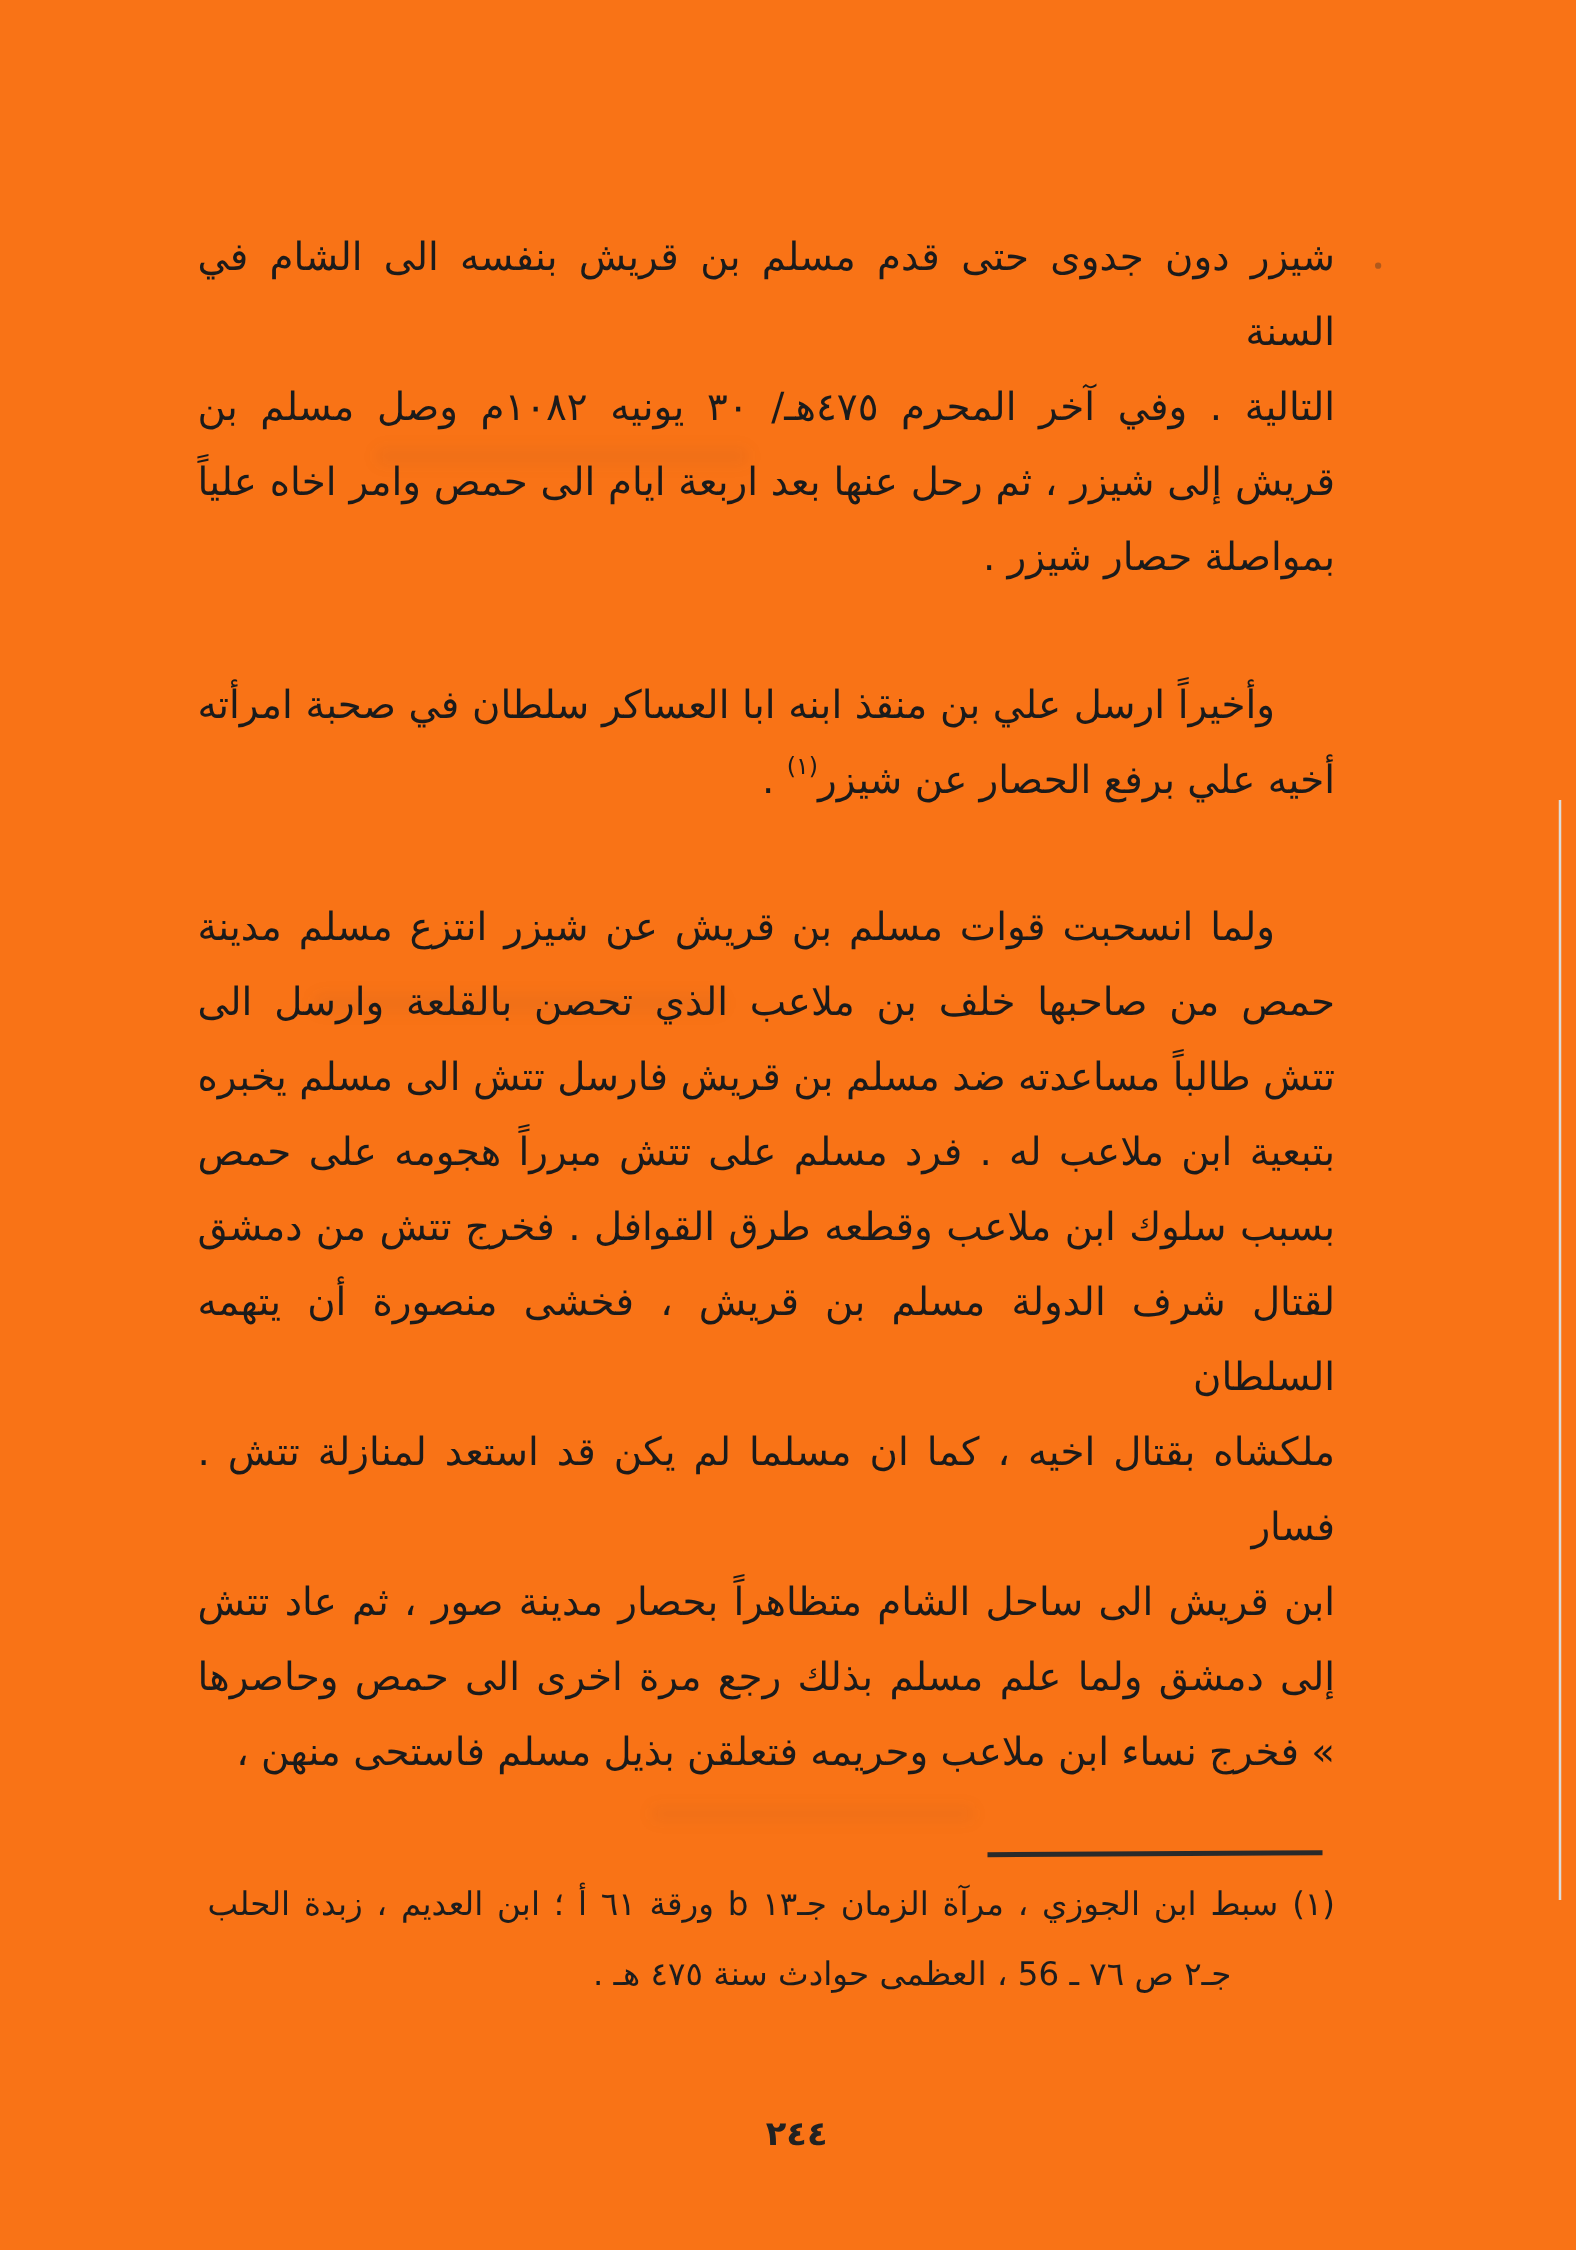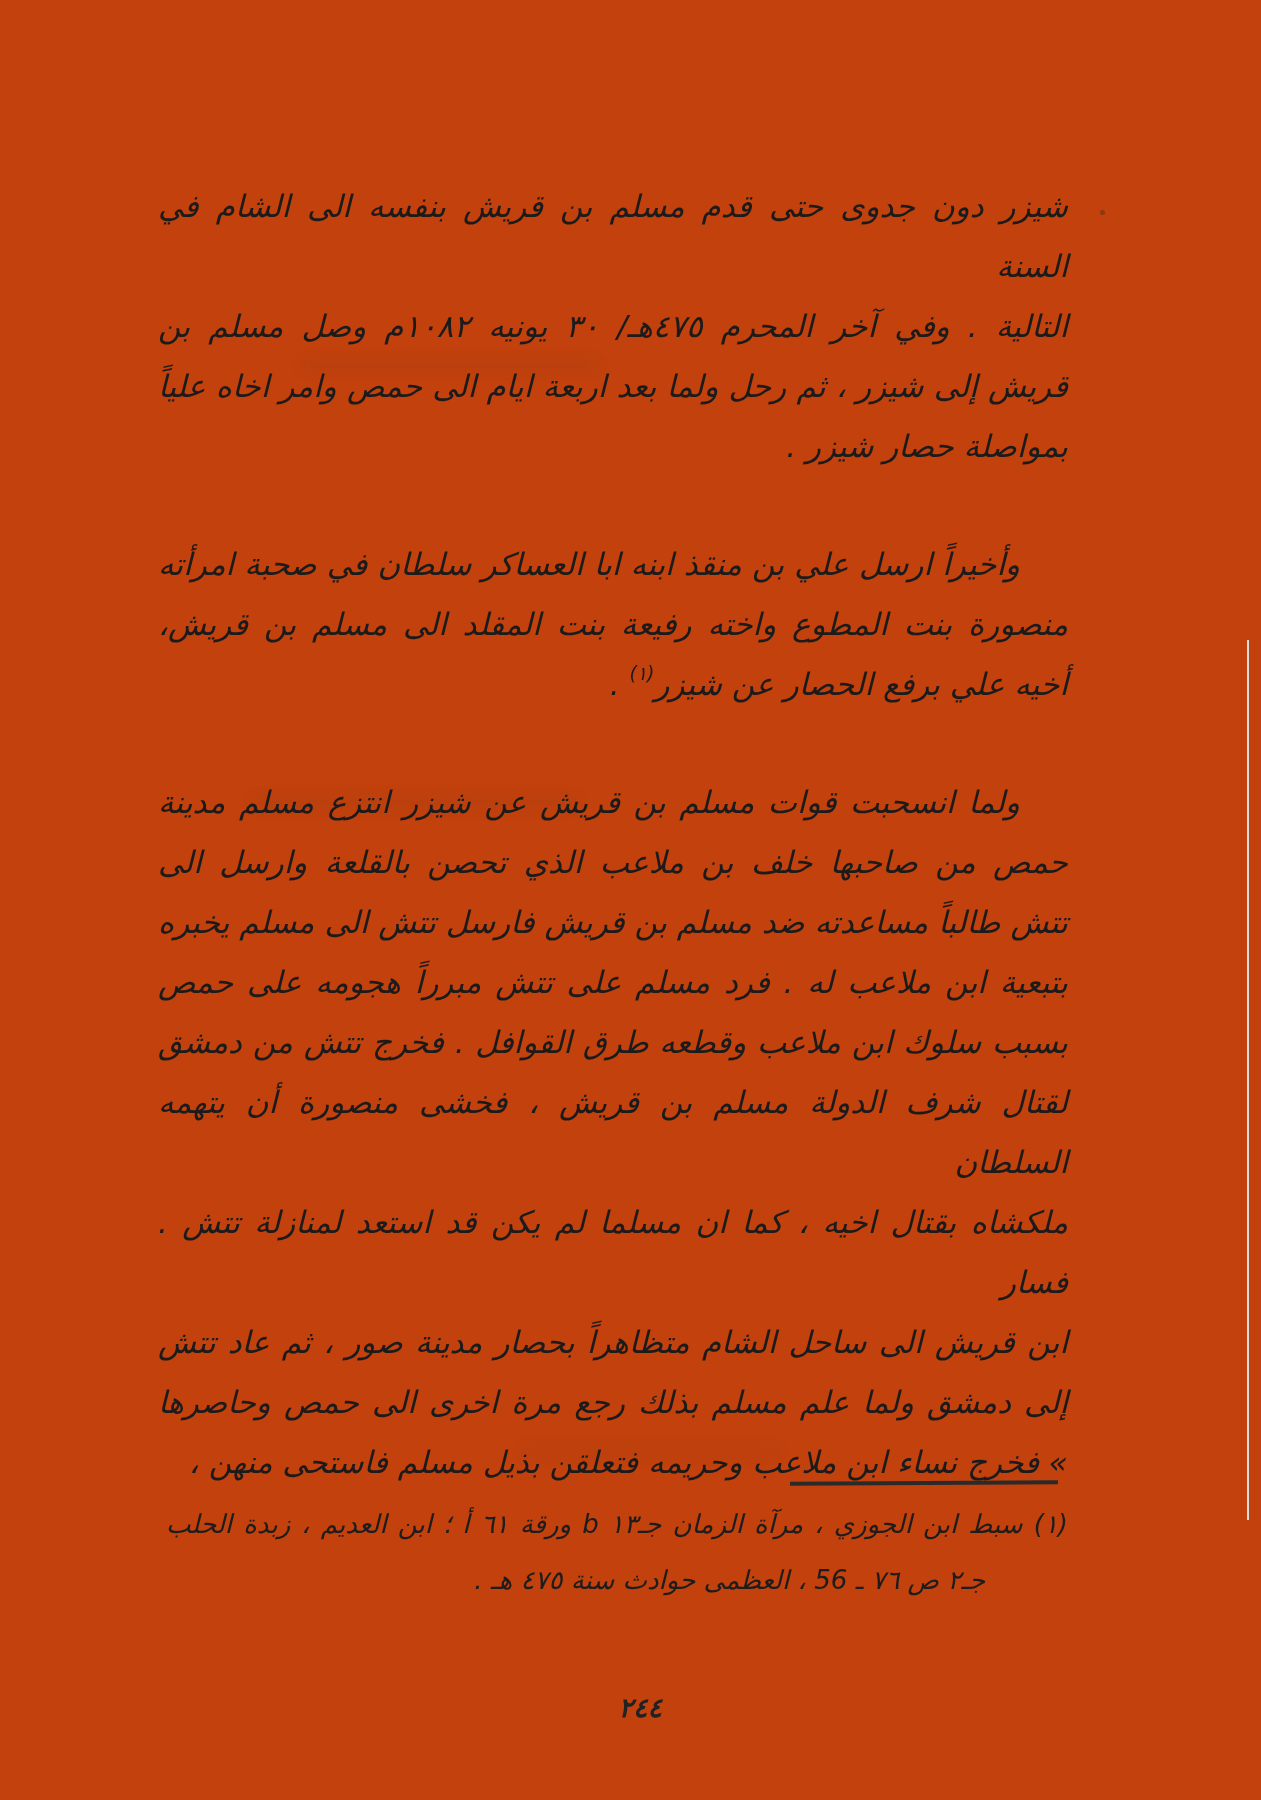--- a/index.html
+++ b/index.html
@@ -1,24 +1,23 @@
 <!DOCTYPE html>
 <html lang="ar"><head>
 <meta charset="utf-8">
 <style>
   * { margin:0; padding:0; box-sizing:border-box; }
   html,body { background:#e9e9e9; }
   .page {
     position:relative;
     width:1261px; height:1800px;
-    background:#c2410c;
+    background:#f97316;
     overflow:hidden;
     color:#1c1c1c;
     font-family:"DejaVu Sans", sans-serif;
-    font-style:italic;
   }
   
   .body-text {
     position:absolute;
     top:176px; right:193px;
     width:910px;
     direction:rtl;
     font-size:31px;
     line-height:60px;
     color:#1b1b1b;
@@ -97,27 +96,26 @@
 </head>
 <body>
 
 <div class="page">
 
   <main class="body-text">
 
     <div class="para">
       <div class="line j">شيزر دون جدوى حتى قدم مسلم بن قريش بنفسه الى الشام في السنة</div>
       <div class="line j">التالية . وفي آخر المحرم ٤٧٥هـ/ ٣٠ يونيه ١٠٨٢م وصل مسلم بن</div>
-      <div class="line j">قريش إلى شيزر ، ثم رحل ولما بعد اربعة ايام الى حمص وامر اخاه علياً</div>
+      <div class="line j">قريش إلى شيزر ، ثم رحل عنها بعد اربعة ايام الى حمص وامر اخاه علياً</div>
       <div class="line end">بمواصلة حصار شيزر .</div>
     </div>
 
     <div class="para">
       <div class="line j indent">وأخيراً ارسل علي بن منقذ ابنه ابا العساكر سلطان في صحبة امرأته</div>
-      <div class="line j">منصورة بنت المطوع واخته رفيعة بنت المقلد الى مسلم بن قريش،</div>
       <div class="line end">
         <span>أخيه علي برفع الحصار عن شيزر</span><sup class="fnref">(١)</sup><span> .</span>
       </div>
     </div>
 
     <div class="para">
       <div class="line j indent">ولما انسحبت قوات مسلم بن قريش عن شيزر انتزع مسلم مدينة</div>
       <div class="line j">حمص من صاحبها خلف بن ملاعب الذي تحصن بالقلعة وارسل الى</div>
       <div class="line j">تتش طالباً مساعدته ضد مسلم بن قريش فارسل تتش الى مسلم يخبره</div>
       <div class="line j">بتبعية ابن ملاعب له . فرد مسلم على تتش مبرراً هجومه على حمص</div>

